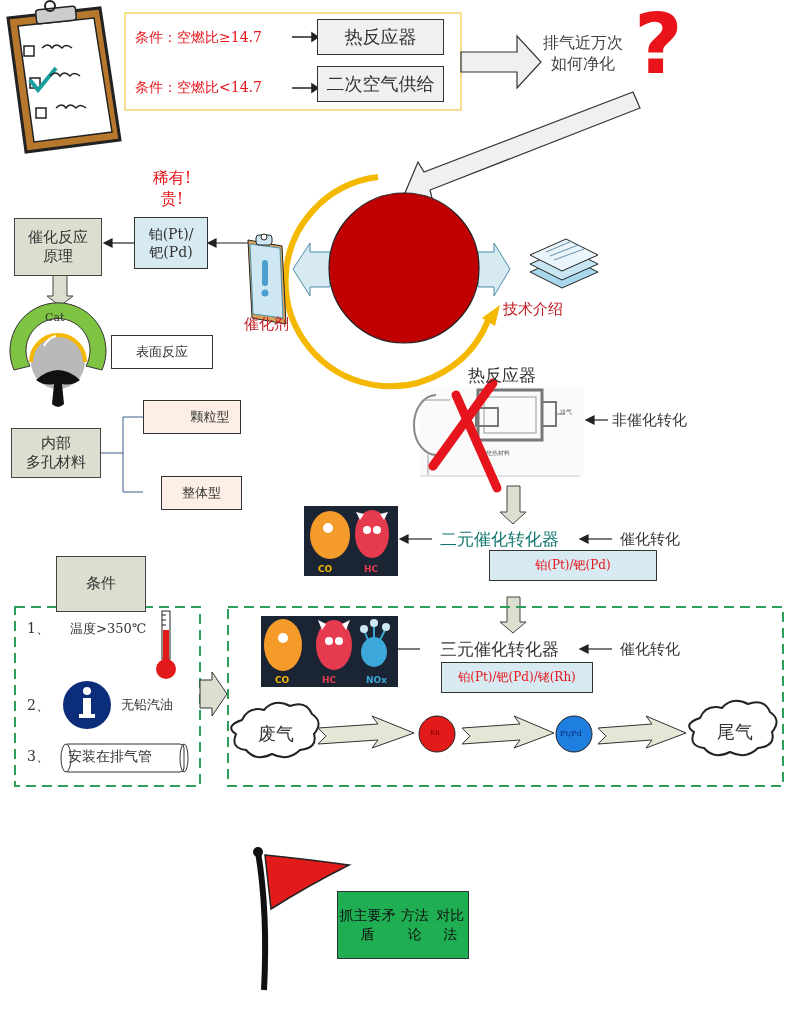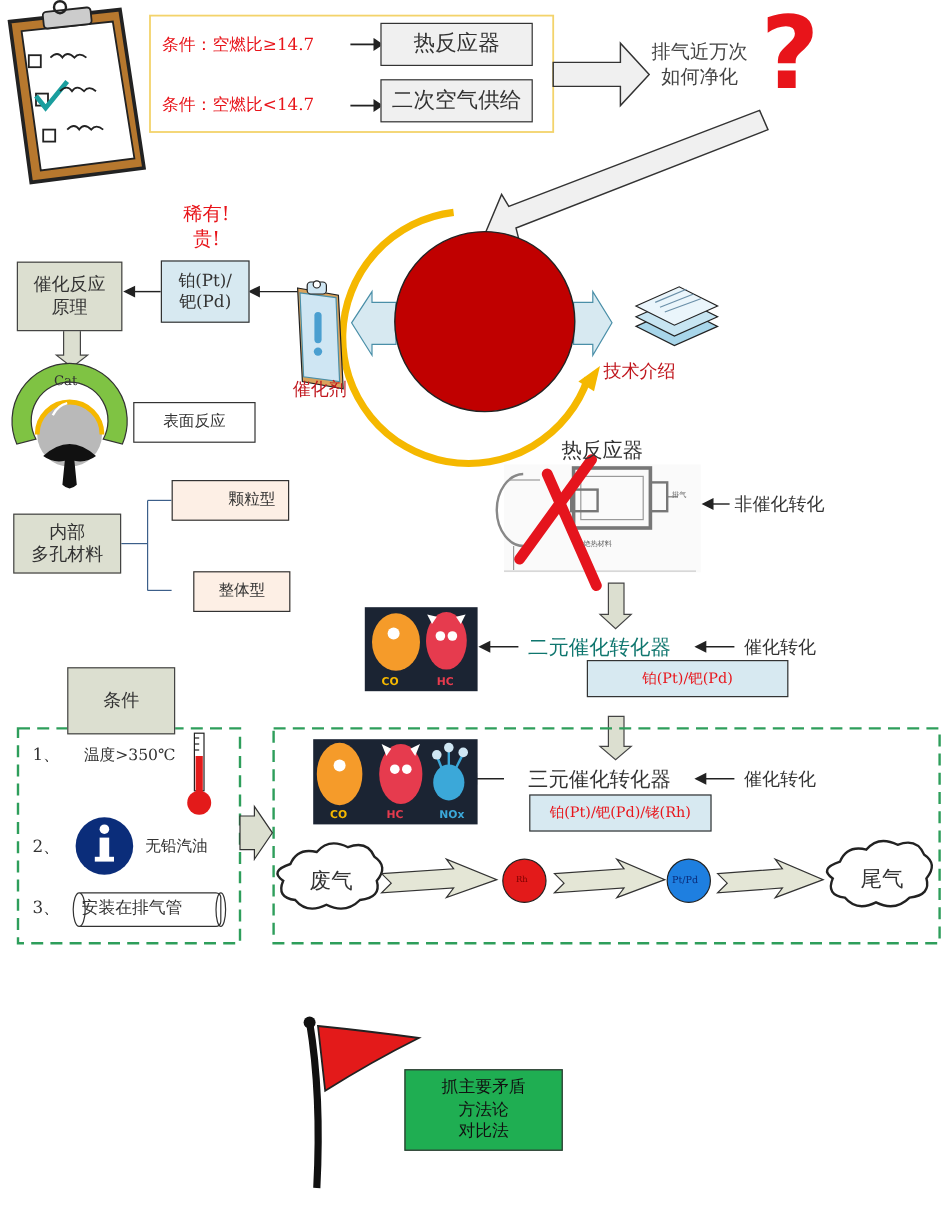--- a/index.html
+++ b/index.html
@@ -282,18 +282,18 @@
 <div class="label" style="left:717px; top:720px; font-size:18px; color:#333;">尾气</div>
 
 <div class="box sage-box" style="left:56px; top:556px; width:90px; height:56px;">条件</div>
 <div class="label" style="left:27px; top:620px; font-size:14px; color:#333;">1、</div>
 <div class="label" style="left:70px; top:620px; font-size:13px; color:#333;">温度&gt;350℃</div>
 <div class="label" style="left:27px; top:697px; font-size:14px; color:#333;">2、</div>
 <div class="label" style="left:121px; top:696px; font-size:13px; color:#333;">无铅汽油</div>
 <div class="label" style="left:27px; top:748px; font-size:14px; color:#333;">3、</div>
 <div class="label" style="left:68px; top:748px; font-size:14px; color:#333;">安装在排气管</div>
 
-<div class="box" style="left:337px; top:891px; width:132px; height:68px; background:#1fae52; border:1.5px solid #333; flex-direction:column; font-size:14px; color:#111; line-height:1.35;">
+<div class="box" style="left:337px; top:891px; width:132px; height:68px; background:#1fae52; border:1.5px solid #333; flex-direction:row; font-size:14px; color:#111; line-height:1.35;">
   <div>抓主要矛盾</div>
   <div>方法论</div>
   <div>对比法</div>
 </div>
 <div class="label dark-red" style="left:258px; top:1008px; font-size:21px;">思政元素</div>
 
 </body></html>

